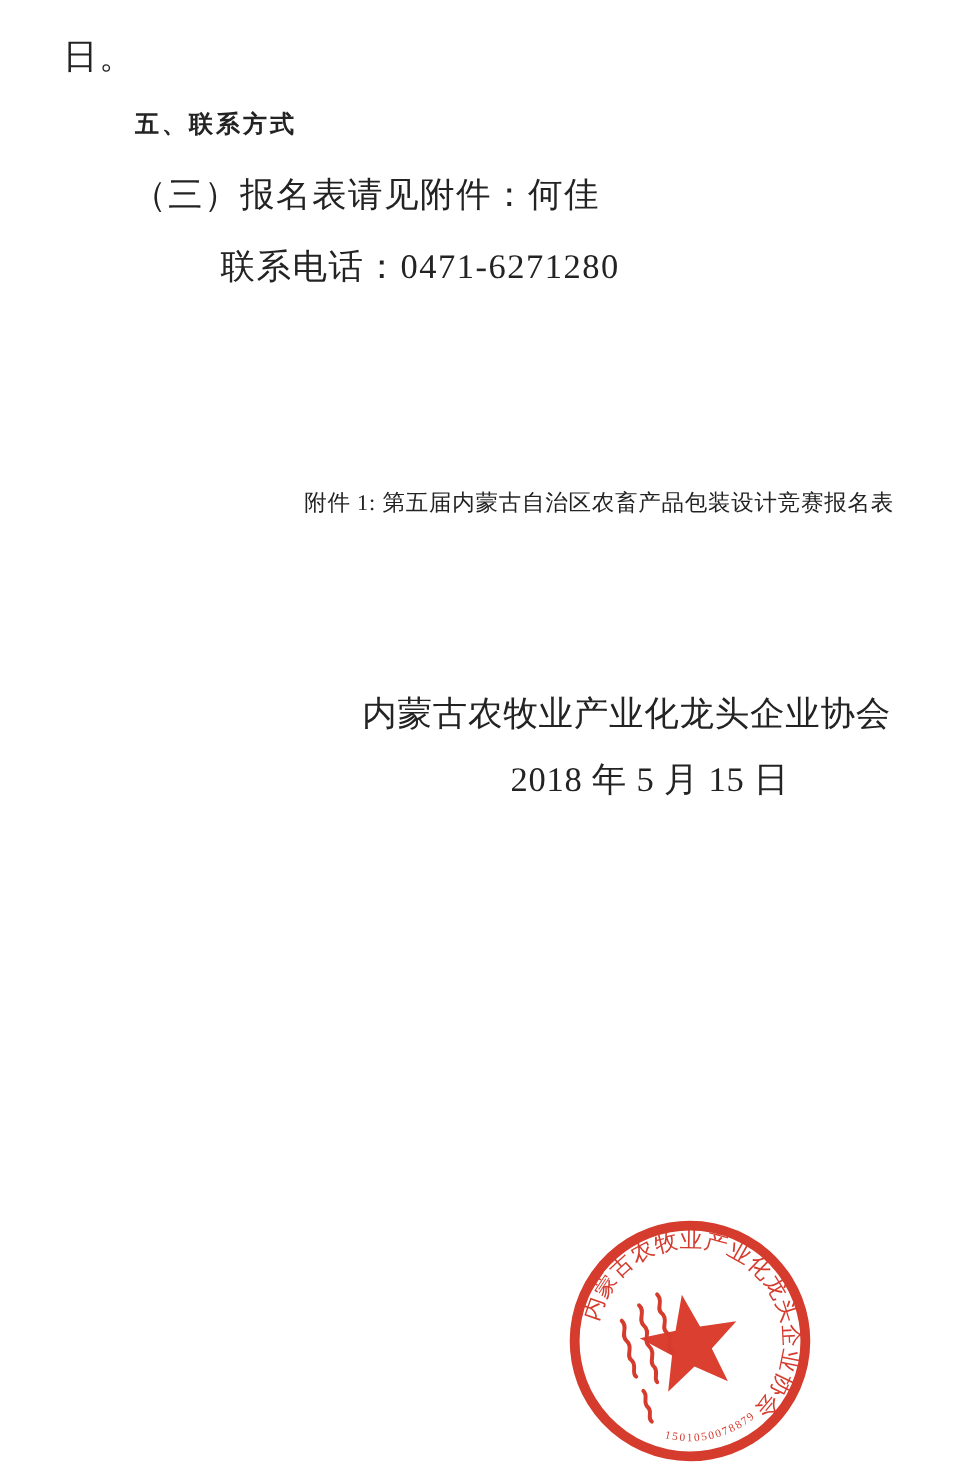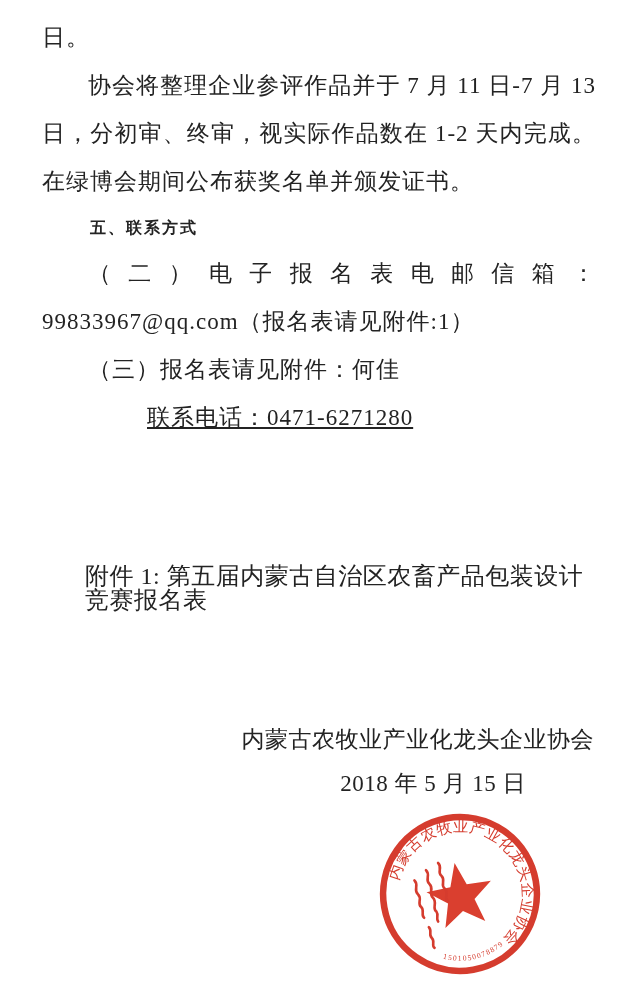--- a/index.html
+++ b/index.html
@@ -39,30 +39,29 @@
     text-align: left;
   }
 
   .phone-line {
     margin: 0;
     font-size: 23px;
     line-height: 48px;
     letter-spacing: 1px;
     text-indent: 105px;
     text-align: left;
-    text-decoration: underline;
   }
 
   .attachment-line {
     margin: 122px 0 0 0;
-    font-size: 24px;
+    font-size: 15px;
     line-height: 24px;
     letter-spacing: 0.5px;
     padding-left: 43px;
-    text-align: left;
+    text-align: right;
   }
 
   .signature-line {
     margin: 112px 0 0 0;
     font-size: 23px;
     line-height: 32px;
     letter-spacing: 0.5px;
     text-align: right;
     padding-right: 2px;
   }
@@ -92,26 +91,24 @@
     font-family: "Liberation Serif", "DejaVu Serif", serif;
   }
 </style>
 </head>
 <body>
 
 <div class="page">
 
   <p class="body-text cont-line">日。</p>
 
-  <p class="body-text indented">协会将整理企业参评作品并于 7 月 11 日-7 月 13 日，分初审、终审，视实际作品数在 1-2 天内完成。在绿博会期间公布获奖名单并颁发证书。</p>
 
   <h2 class="section-heading">五、联系方式</h2>
 
 
-  <p class="body-text indented">（二）电子报名表电邮信箱：99833967@qq.com（报名表请见附件:1）</p>
 
   <p class="body-text indented">（三）报名表请见附件：何佳</p>
 
   <p class="phone-line">联系电话：0471-6271280</p>
 
   <p class="attachment-line">附件 1: 第五届内蒙古自治区农畜产品包装设计竞赛报名表</p>
 
   <p class="signature-line">内蒙古农牧业产业化龙头企业协会</p>
 
   <p class="date-line">2018 年 5 月 15 日</p>

